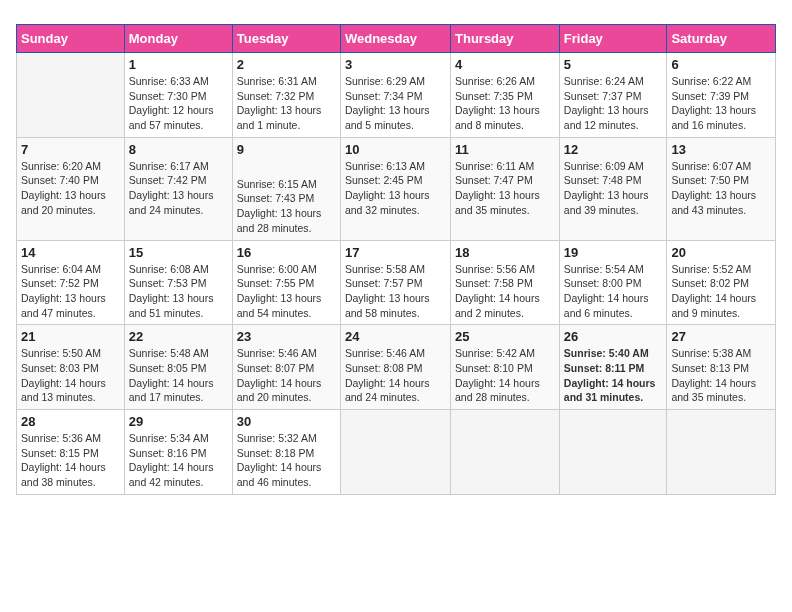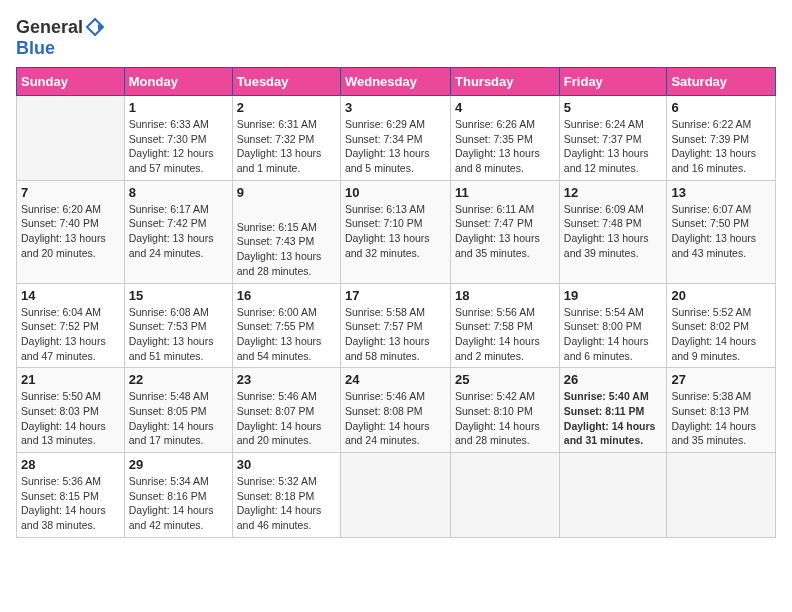--- a/index.html
+++ b/index.html
@@ -75,32 +75,20 @@
       line-height: 1.4;
     }
     .empty-cell {
       background: #f5f5f5 !important;
     }
   </style>
 </head>
 <body>
 
 <div class="header-area">
-  <div class="logo">
-    <div class="logo-line">
-      <span style="font-size:18px;font-weight:bold;color:#333;">General</span>
-      <svg width="22" height="22" viewBox="0 0 22 22" style="margin:0 1px;">
-        <polygon points="11,3 19,11 11,19 3,11" fill="none" stroke="#2a6ebb" stroke-width="2"></polygon>
-        <polygon points="14,8 19,11 14,14" fill="#2a6ebb"></polygon>
-      </svg>
-    </div>
-    <div>
-      <span style="font-size:18px;font-weight:bold;color:#2a6ebb;">Blue</span>
-    </div>
-  </div>
 </div>
 
 <table class="calendar-table">
   <thead>
     <tr>
     <th>Sunday</th>
         <th>Monday</th>
         <th>Tuesday</th>
         <th>Wednesday</th>
         <th>Thursday</th>
@@ -172,21 +160,21 @@
         <td>
           <span class="day-number">9</span>
           <div class="day-info" style="white-space: pre-line; margin-top: 20px;">Sunrise: 6:15 AM
 Sunset: 7:43 PM
 Daylight: 13 hours
 and 28 minutes.</div>
         </td>
         <td>
           <span class="day-number">10</span>
           <div class="day-info" style="white-space: pre-line;">Sunrise: 6:13 AM
-Sunset: 7:10 PM
+Sunset: 2:45 PM
 Daylight: 13 hours
 and 32 minutes.</div>
         </td>
         <td>
           <span class="day-number">11</span>
           <div class="day-info" style="white-space: pre-line;">Sunrise: 6:11 AM
 Sunset: 7:47 PM
 Daylight: 13 hours
 and 35 minutes.</div>
         </td>

